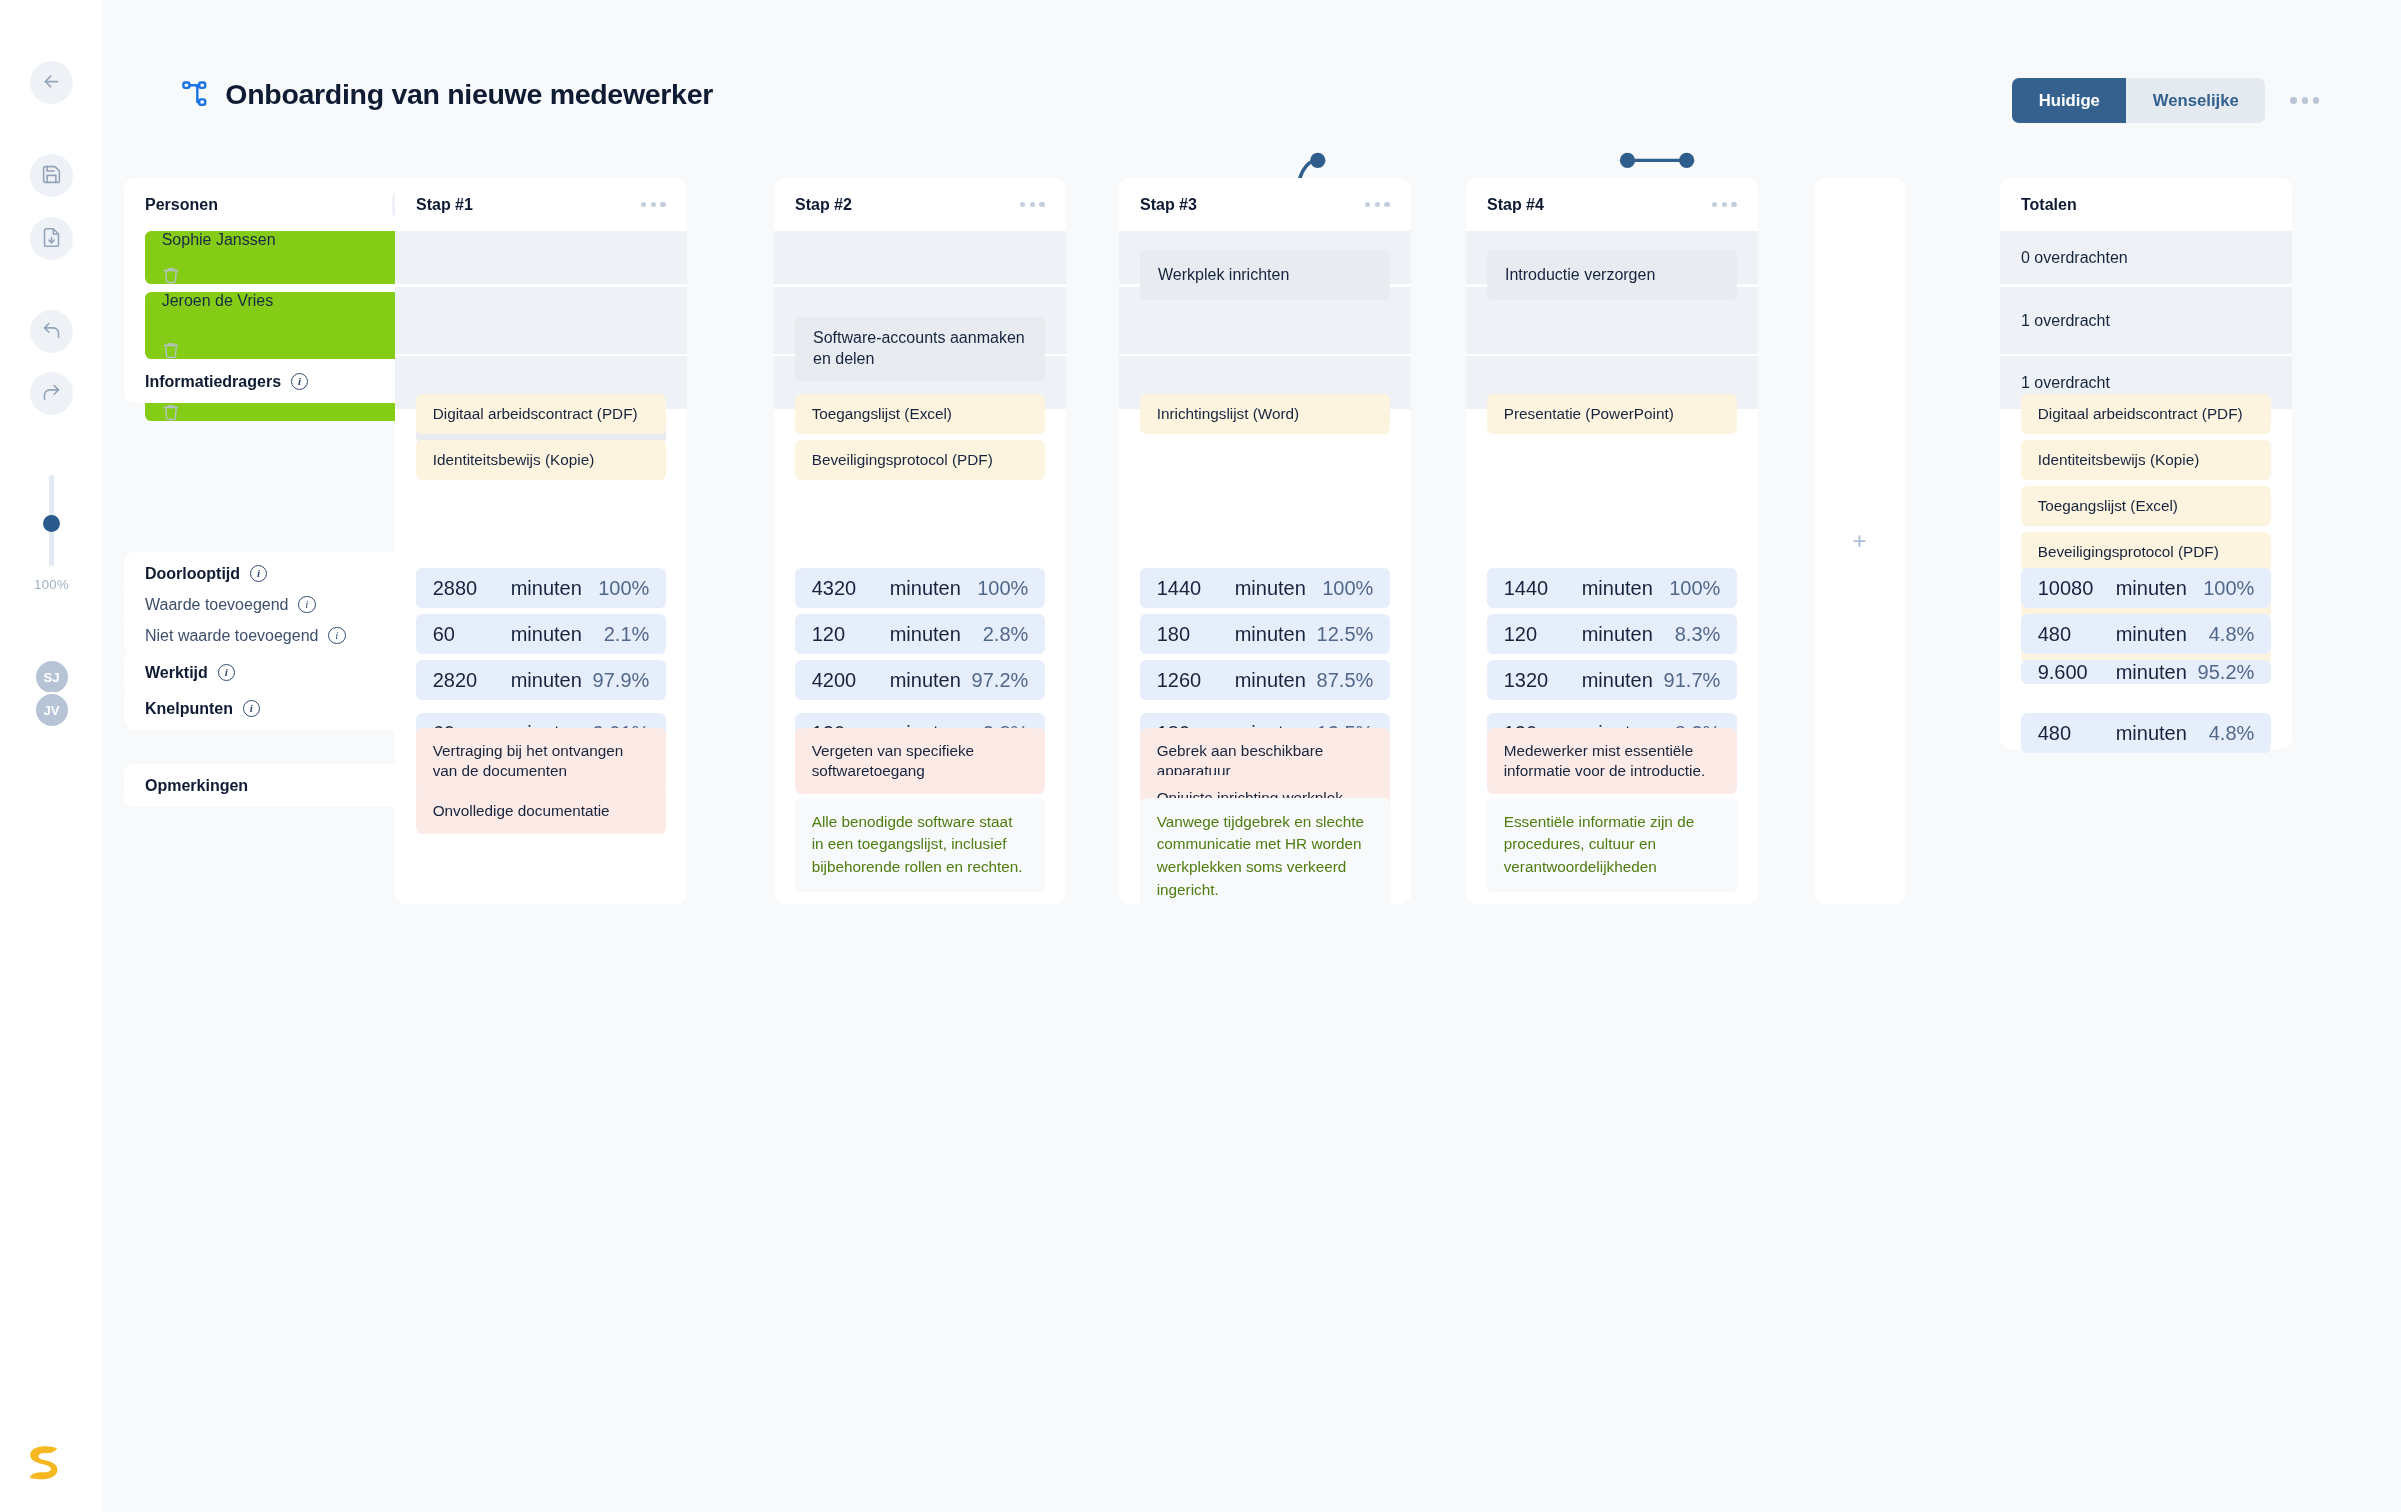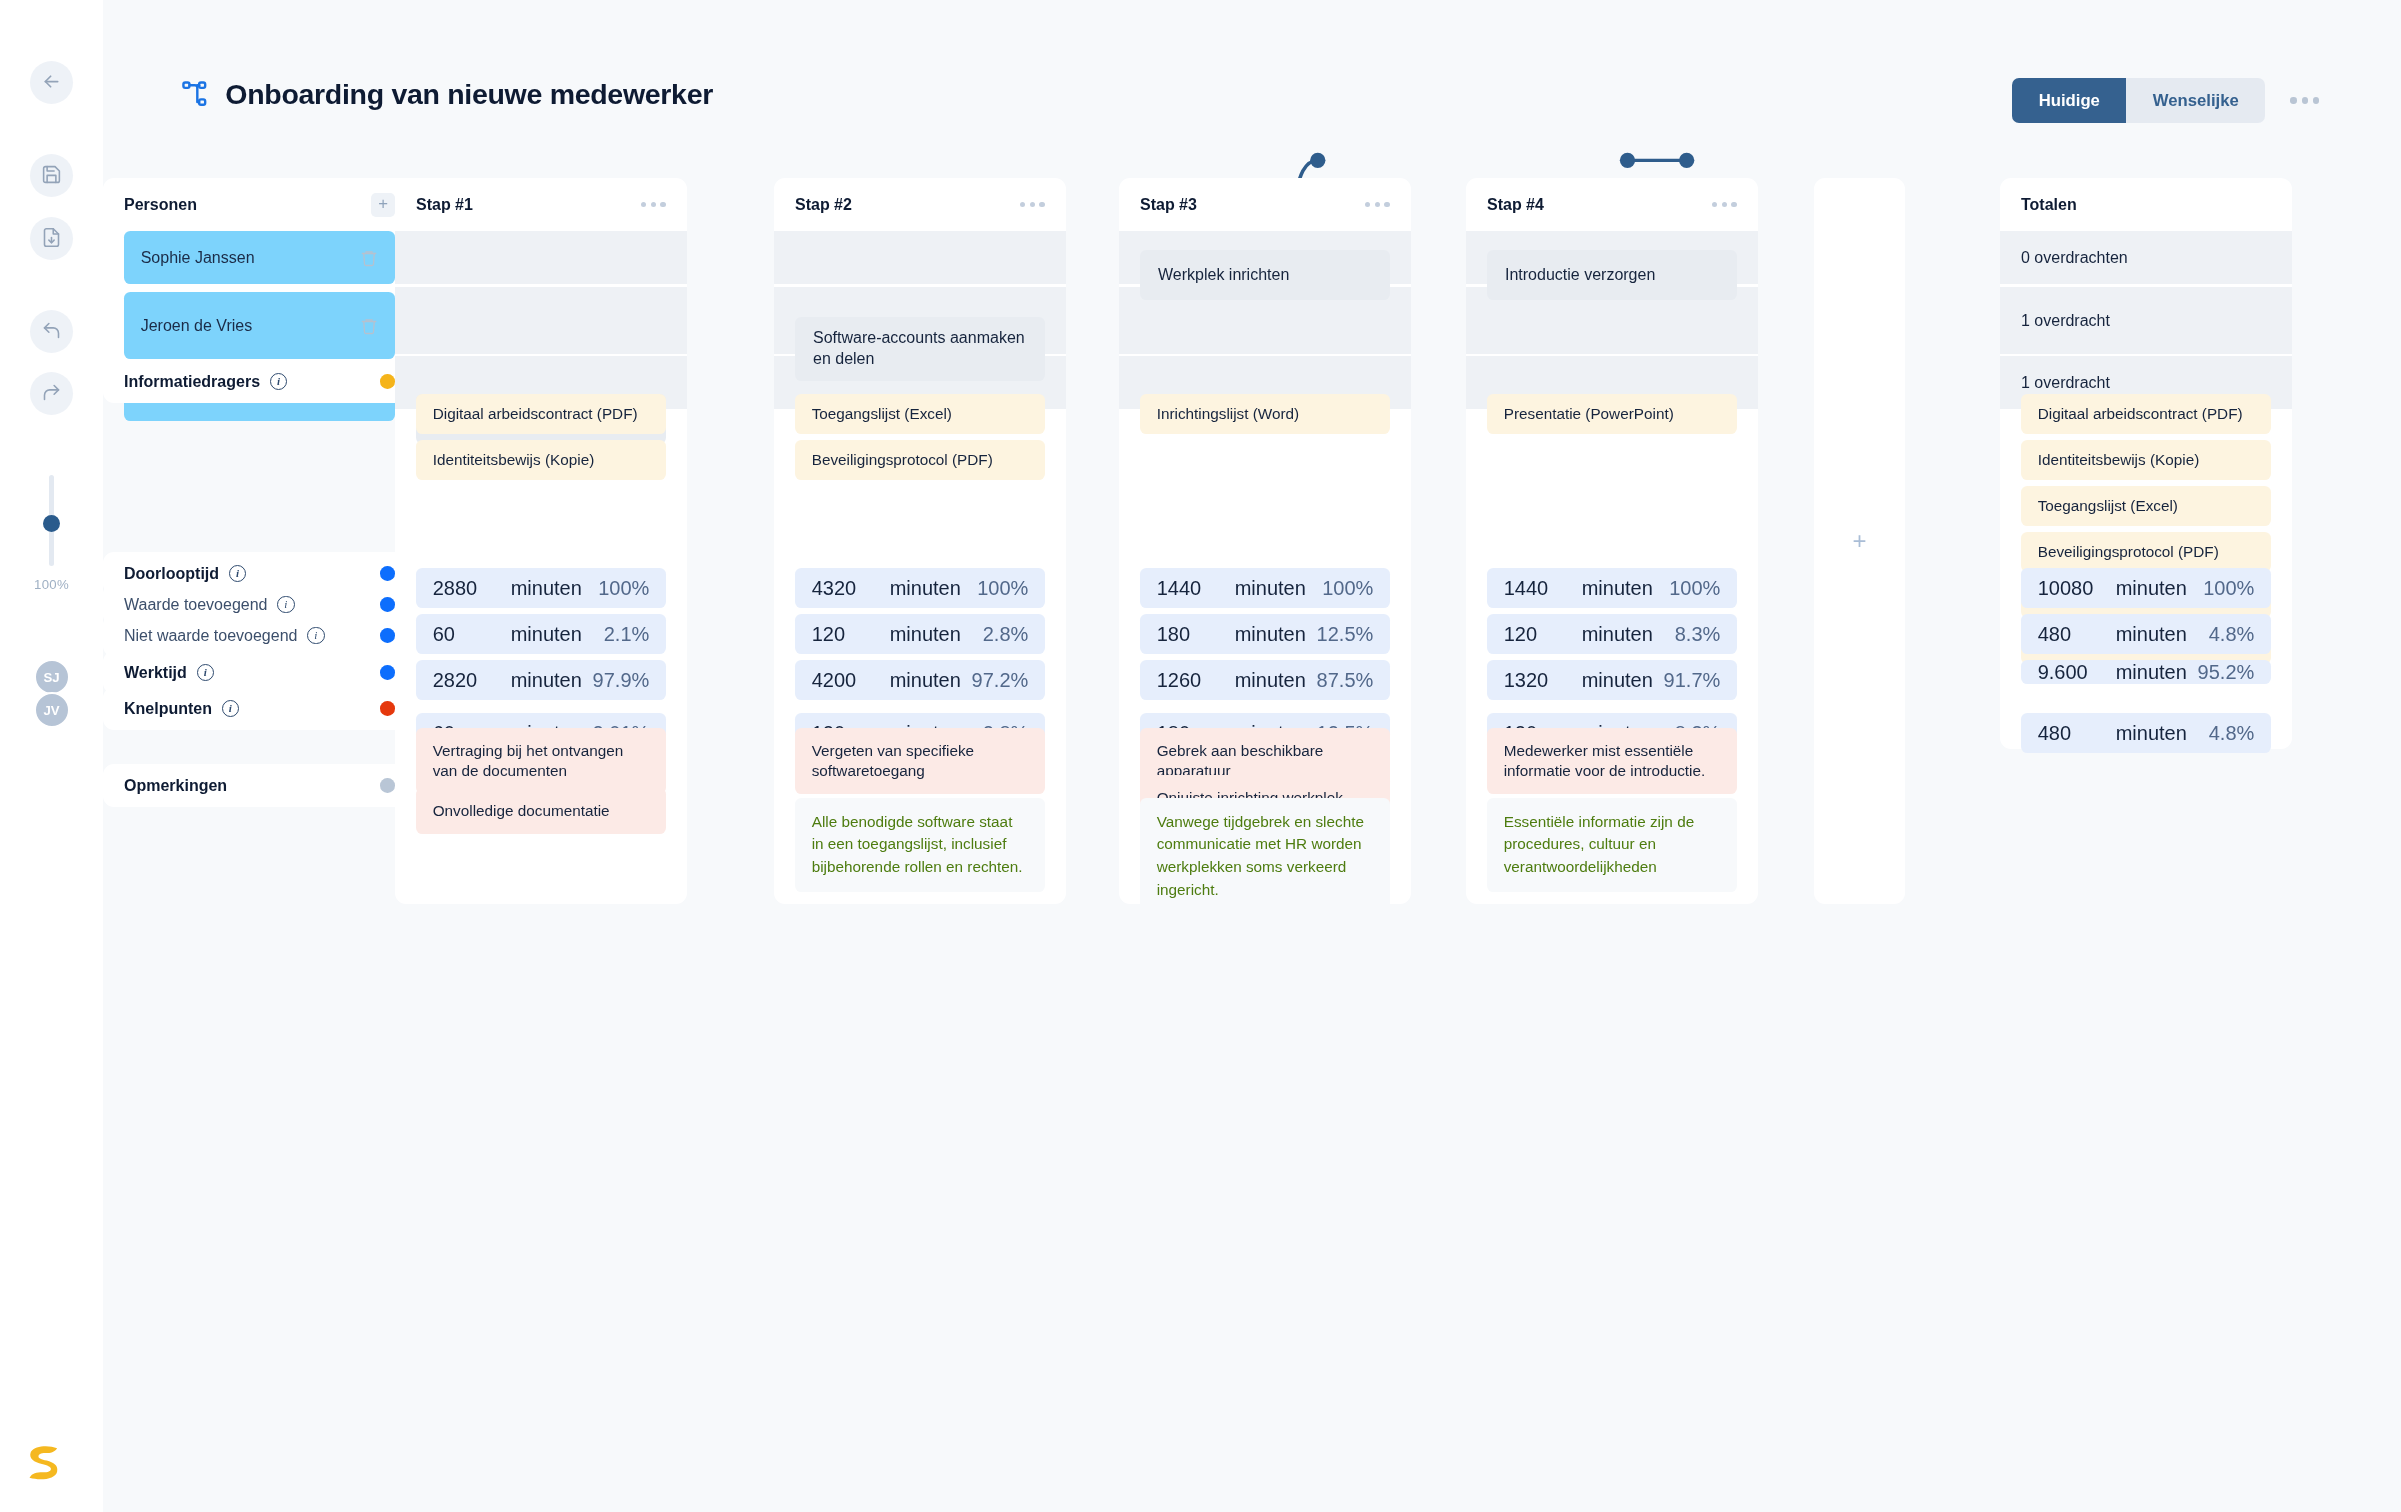--- a/index.html
+++ b/index.html
@@ -58,37 +58,37 @@
 
   .col { position:absolute; top:58px; background:#fff; border-radius:11px; }
   .col-head { height:53px; display:flex; align-items:center; justify-content:space-between; padding:0 21px; }
   .col-title { font-size:16px; font-weight:bold; color:#0e1b33; }
   .dots { display:flex; gap:4.2px; cursor:pointer; }
   .dots i { width:5.6px; height:5.6px; border-radius:50%; background:#c3cedd; display:block; }
   .plus-btn {
     width:24px; height:24px; border-radius:4.9px; background:#eef2f7; color:#8fa3bb;
     display:flex; align-items:center; justify-content:center; font-size:16.7px; line-height:1; cursor:pointer;
   }
-  .panel { background:#fff; border-radius:11px; position:absolute; left:0; width:313px; }
+  .panel { background:#fff; border-radius:11px; position:absolute; left:21px; width:313px; }
   .row-label {
     display:flex; align-items:center; padding:0 21px; height:100%;
     font-size:16px; font-weight:bold; color:#0e1b33; gap:9.7px;
   }
   .row-label.dim { font-weight:normal; color:#3c4f6b; }
   .info-i {
     width:17.4px; height:17.4px; border-radius:50%; border:1.4px solid #2e4a6e;
     display:inline-flex; align-items:center; justify-content:center;
     font-size:11px; font-style:italic; font-family:"Liberation Serif", serif; color:#2e4a6e; cursor:pointer; flex:none;
   }
   .dot-ind { width:14.6px; height:14.6px; border-radius:50%; margin-left:auto; flex:none; }
 
   .person-row {
-    height:53px; margin:0 21px; background:#7dd3fc; border-radius:6.3px;
-    display:flex; align-items:center; justify-content:space-between; padding:0 16.7px;
-    font-size:16px; color:#1b2b47; margin-bottom:8.4px;
+    height:53px; margin:0 21px; background:#84cc16; border-radius:6.3px;
+    display:flex; align-items:flex-start; justify-content:space-between; padding:0 16.7px;
+    font-size:16px; color:#1b2b47; margin-bottom:8.4px;flex-direction:column;
   }
   .trash { width:18px; height:18px; color:#b6c1cf; cursor:pointer; }
 
   
   .band { position:absolute; left:0; right:0; background:#eef1f5; }
   .cell-abs { position:absolute; border-radius:6.3px; display:flex; align-items:center; }
   .task {
     background:#e8ecf1; color:#16243d; font-size:16px; padding:0 18px; line-height:1.3;
   }
   .chip-yellow { background:#fdf4e0; color:#16243d; font-size:15.3px; padding:0 16.7px; }

